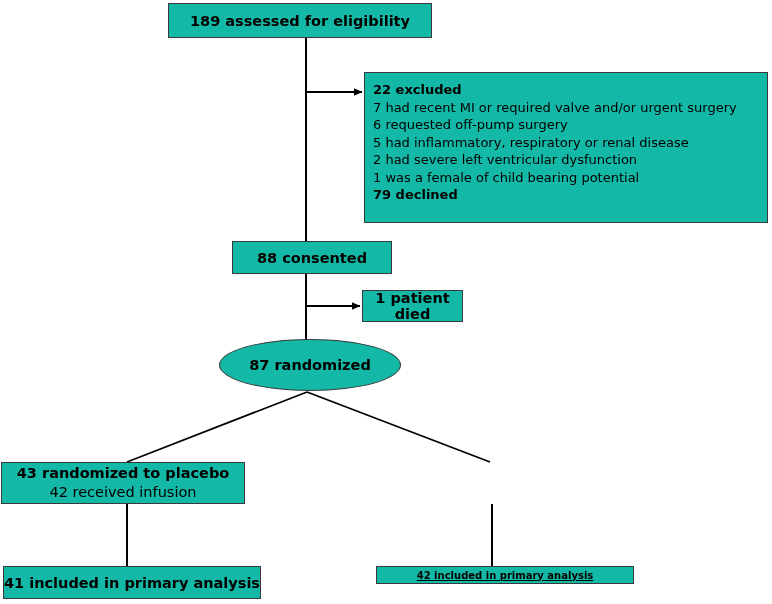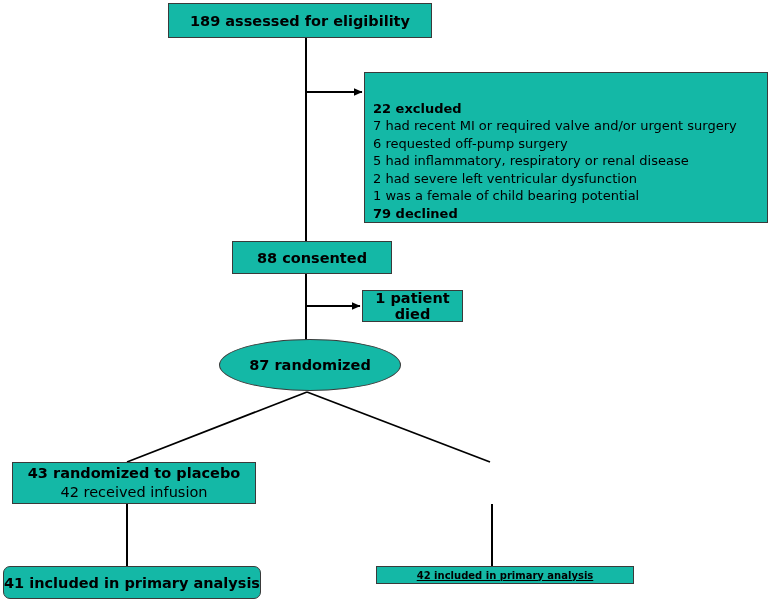--- a/index.html
+++ b/index.html
@@ -47,21 +47,21 @@
   }
 
   
   #node-assessed {
     left: 168px; top: 3px; width: 264px; height: 35px;
     font-size: 14.5px;
   }
   #node-excluded {
     left: 364px; top: 72px; width: 404px; height: 151px;
     align-items: flex-start;
-    justify-content: flex-end;
+    justify-content: flex-start;
     padding: 8px 0 0 8px;
     text-align: left;
     font-size: 13px;
     line-height: 17.5px;
   }
   #node-excluded .line {
     white-space: nowrap;
   }
   #node-consented {
     left: 232px; top: 241px; width: 160px; height: 33px;
@@ -70,33 +70,32 @@
   #node-died {
     left: 362px; top: 290px; width: 101px; height: 32px;
     font-size: 14.5px;
   }
   #node-randomized {
     left: 219px; top: 339px; width: 182px; height: 52px;
     border-radius: 50%;
     font-size: 14.5px;
   }
   #node-placebo {
-    left: 12px; top: 462px; width: 244px; height: 42px;
+    left: 1px; top: 462px; width: 244px; height: 42px;
     font-size: 14.5px;
     line-height: 19px;
   }
   #node-elafin {
     left: 372px; top: 462px; width: 240px; height: 42px;
     font-size: 14.5px;
     line-height: 19px;
   }
   #node-placebo-analysis {
     left: 3px; top: 566px; width: 258px; height: 33px;
     font-size: 14.5px;
-    border-radius: 7px;
   }
   #node-elafin-analysis {
     left: 376px; top: 566px; width: 258px; height: 18px;
     font-size: 10px;
     text-decoration: underline;
   }
 </style>
 </head>
 <body>
 

